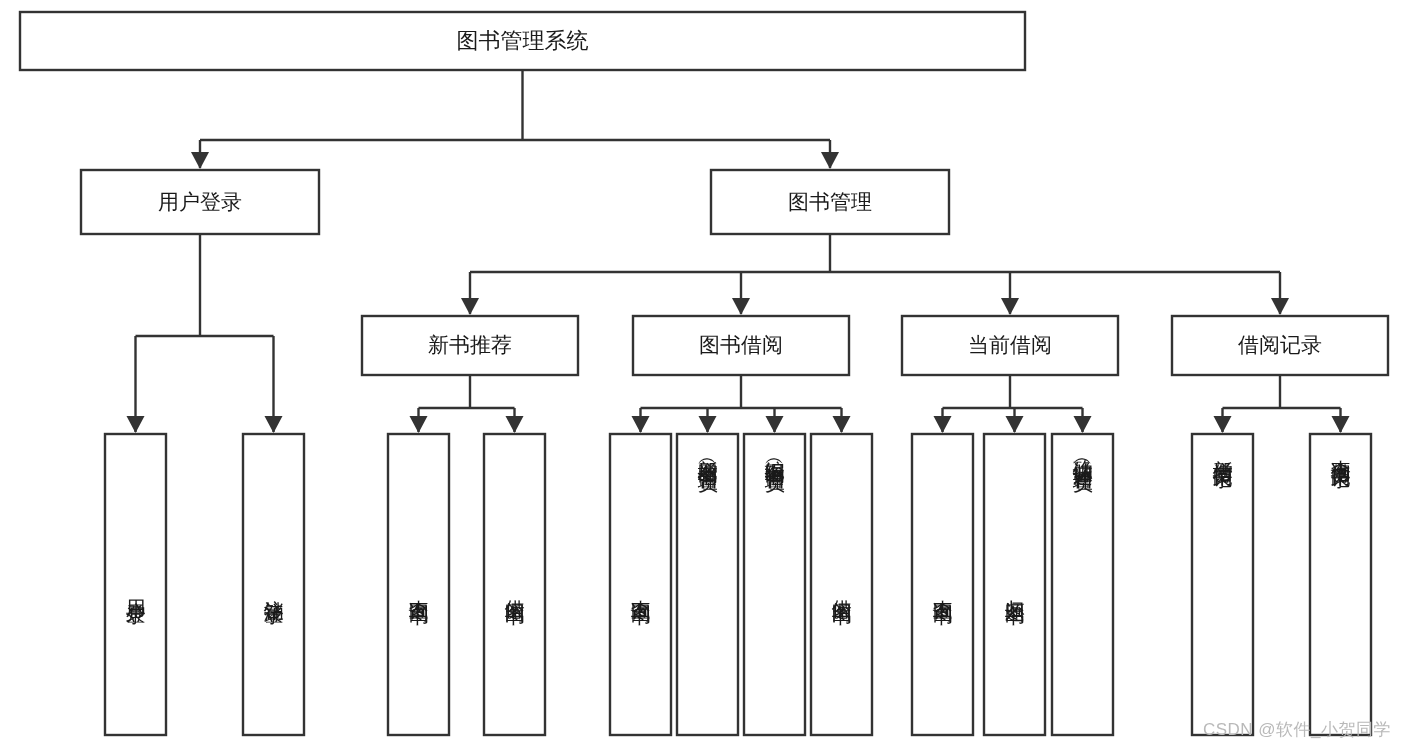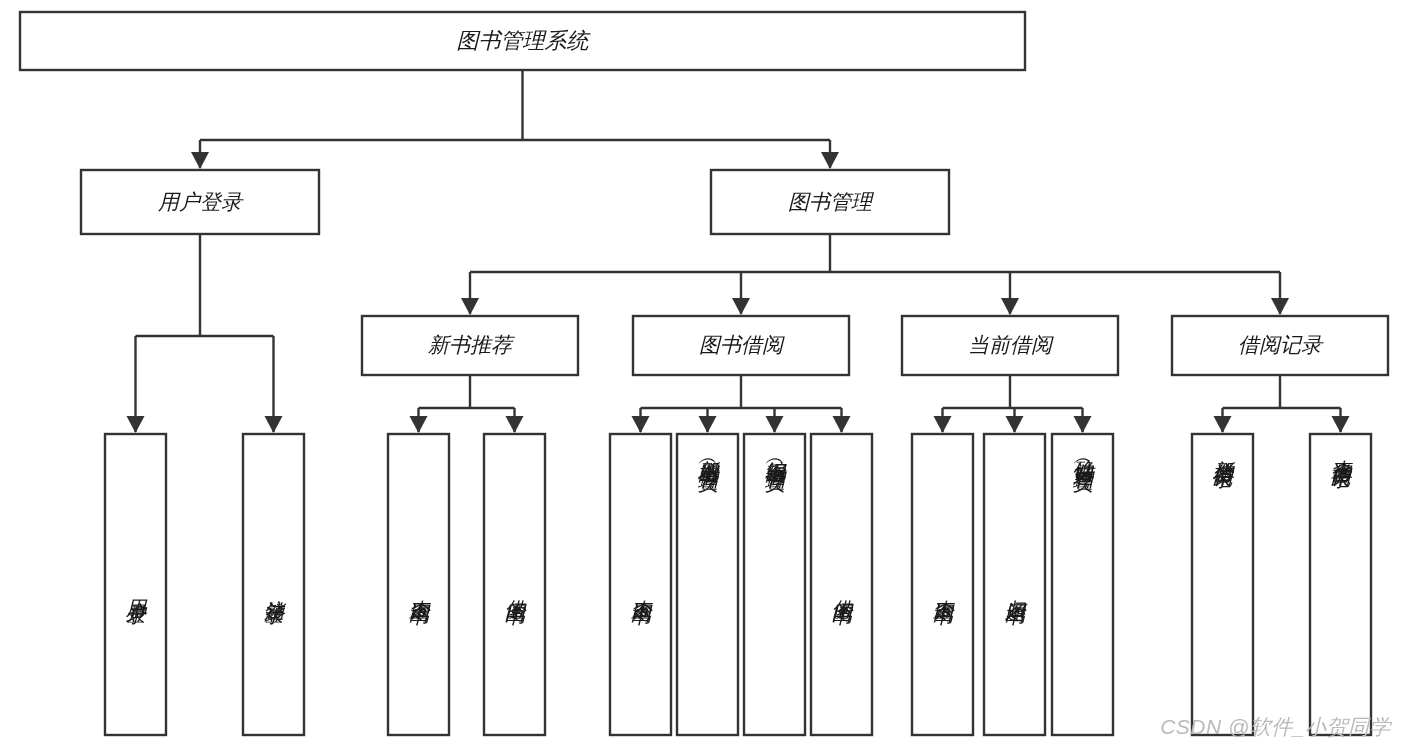--- a/index.html
+++ b/index.html
@@ -10,21 +10,20 @@
   body {
     width: 1405px;
     height: 747px;
     font-family: "Liberation Sans", "DejaVu Sans", sans-serif;
     overflow: hidden;
   }
   #diagram-root {
     position: relative;
     width: 1405px;
     height: 747px;
-    font-style: italic;
   }
   svg#flow {
     position: absolute;
     left: 0;
     top: 0;
     width: 1405px;
     height: 747px;
     display: block;
   }
   .node-box {
@@ -72,21 +71,21 @@
     line-height: 1.08;
     color: #1a1a1a;
     letter-spacing: 2px;
     white-space: nowrap;
   }
   #watermark {
     position: absolute;
     right: 14px;
     bottom: 6px;
     font-family: "Liberation Sans", "DejaVu Sans", sans-serif;
-    font-size: 21px;
+    font-size: 17px;
     color: #b9b9b9;
     white-space: nowrap;
     letter-spacing: 0.5px;
   }
 </style>
 </head>
 <body>
 
 <div id="diagram-root">
   <svg id="flow" viewBox="0 0 1405 747">

